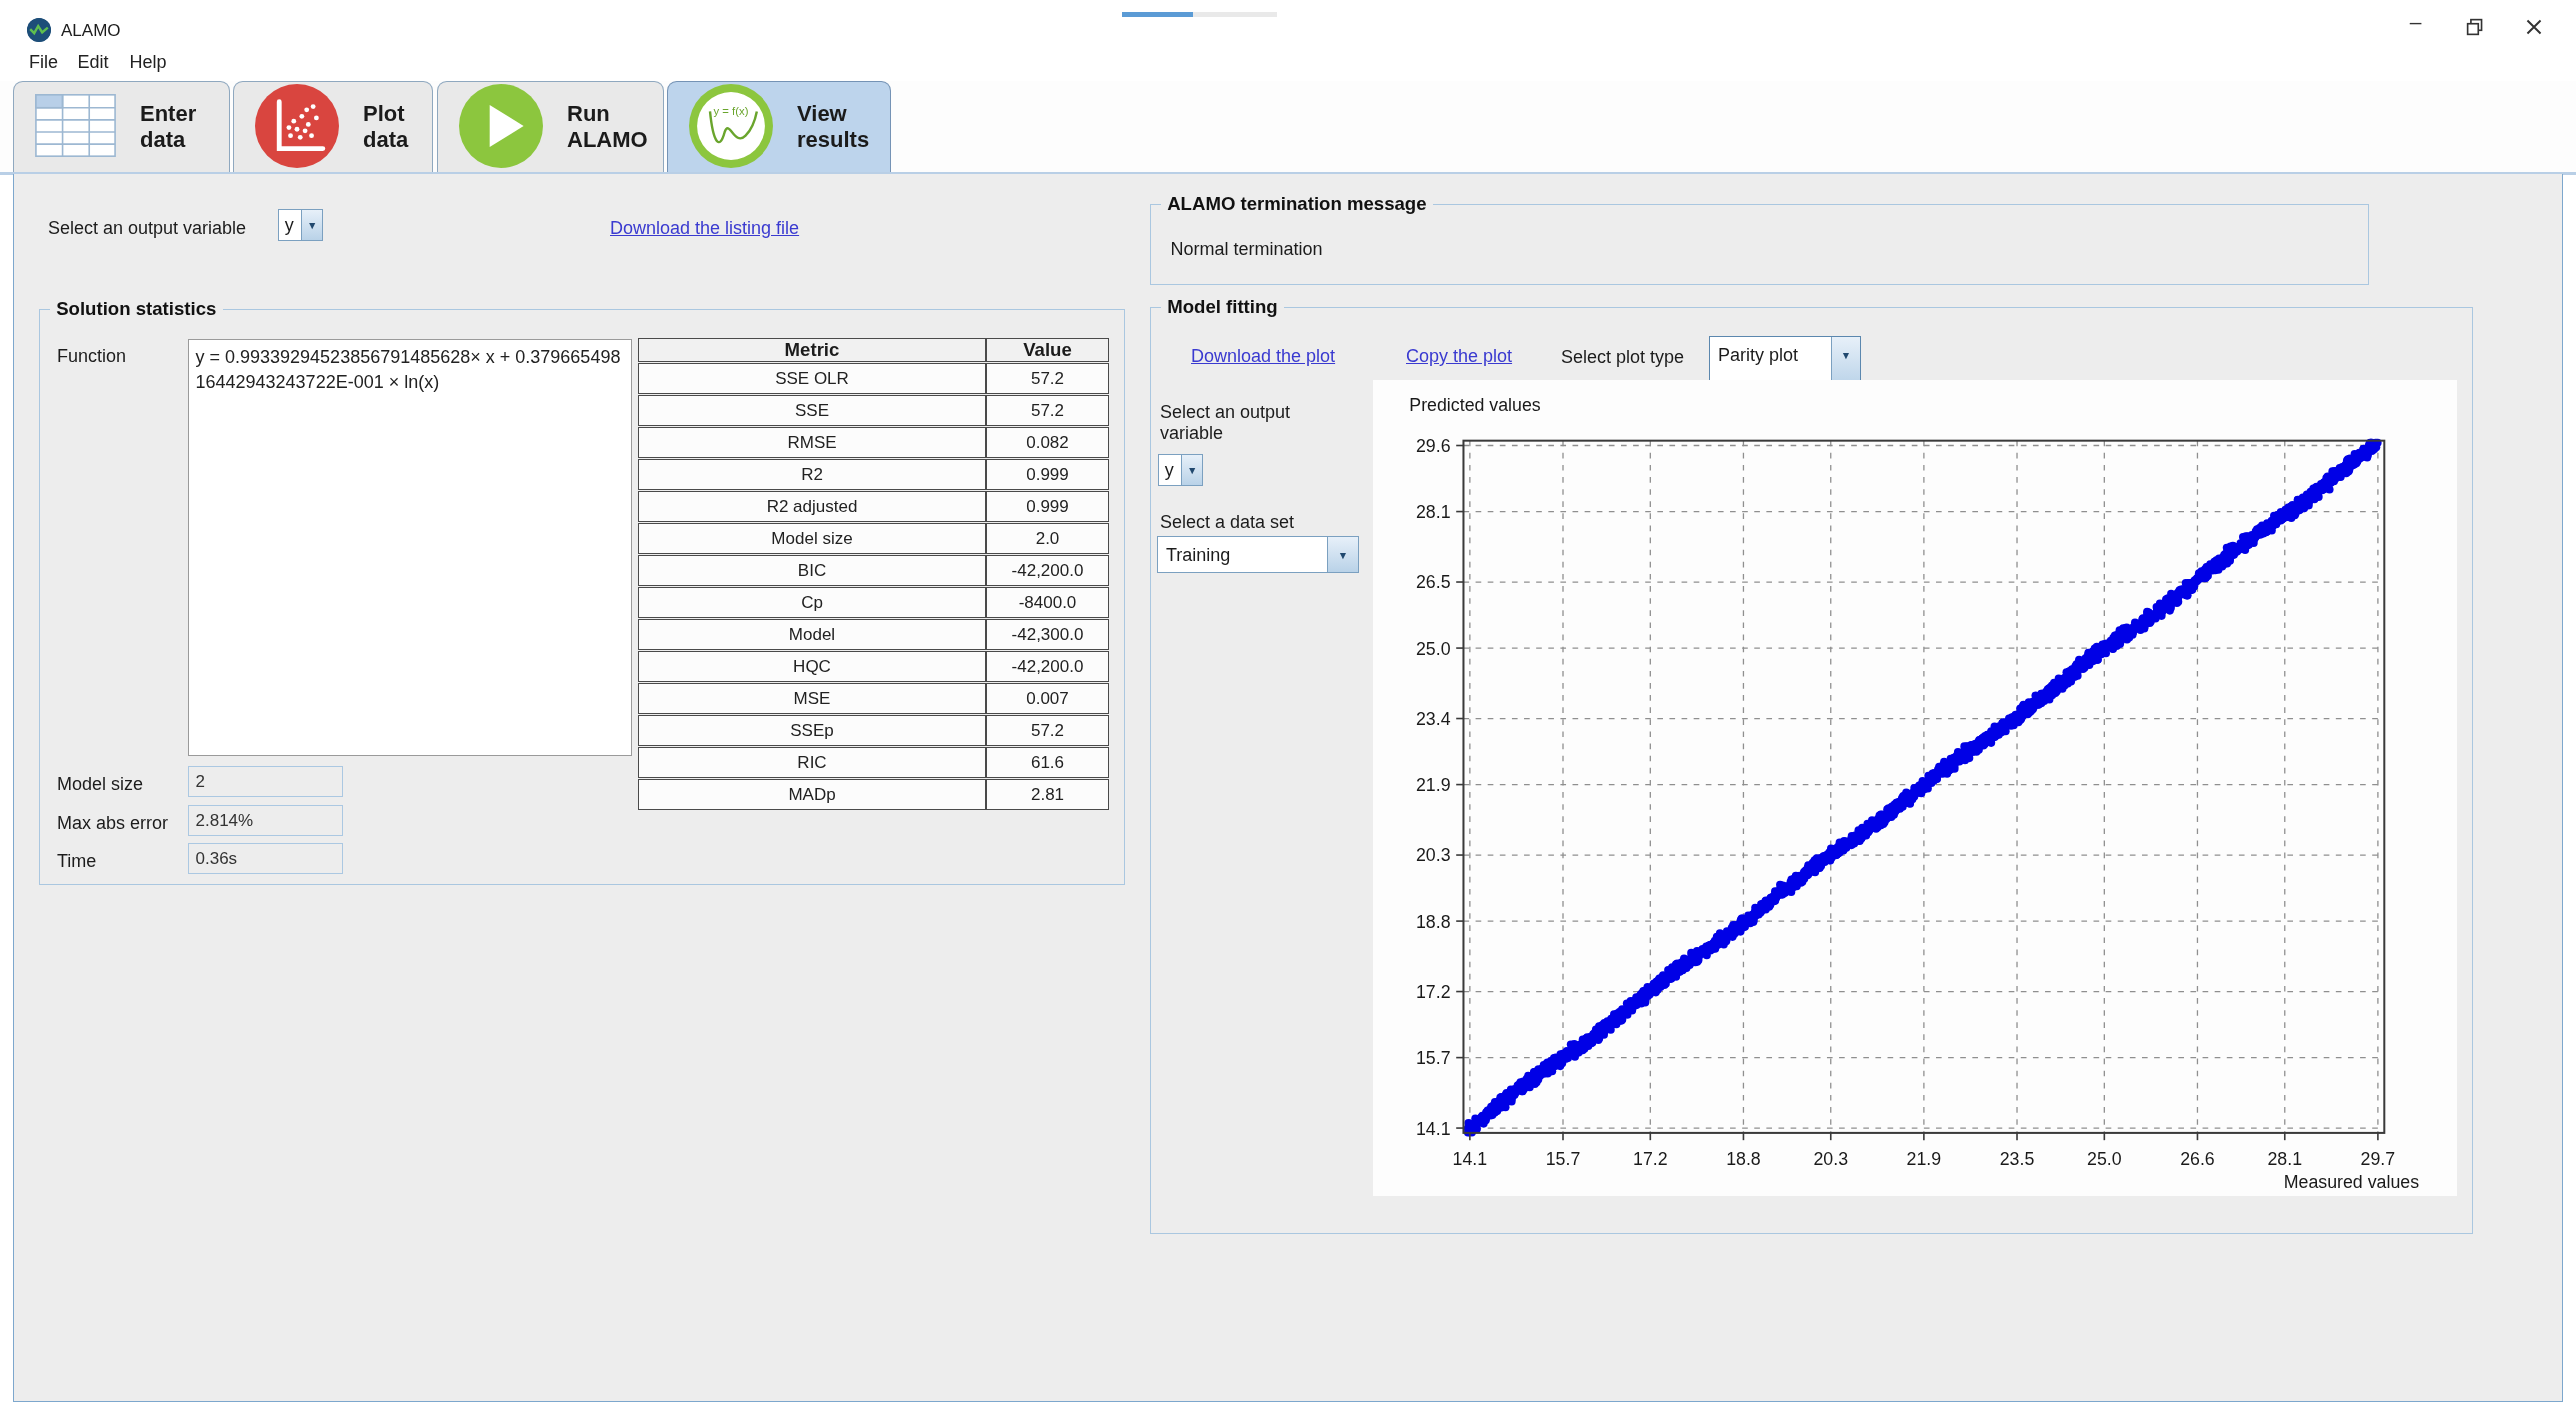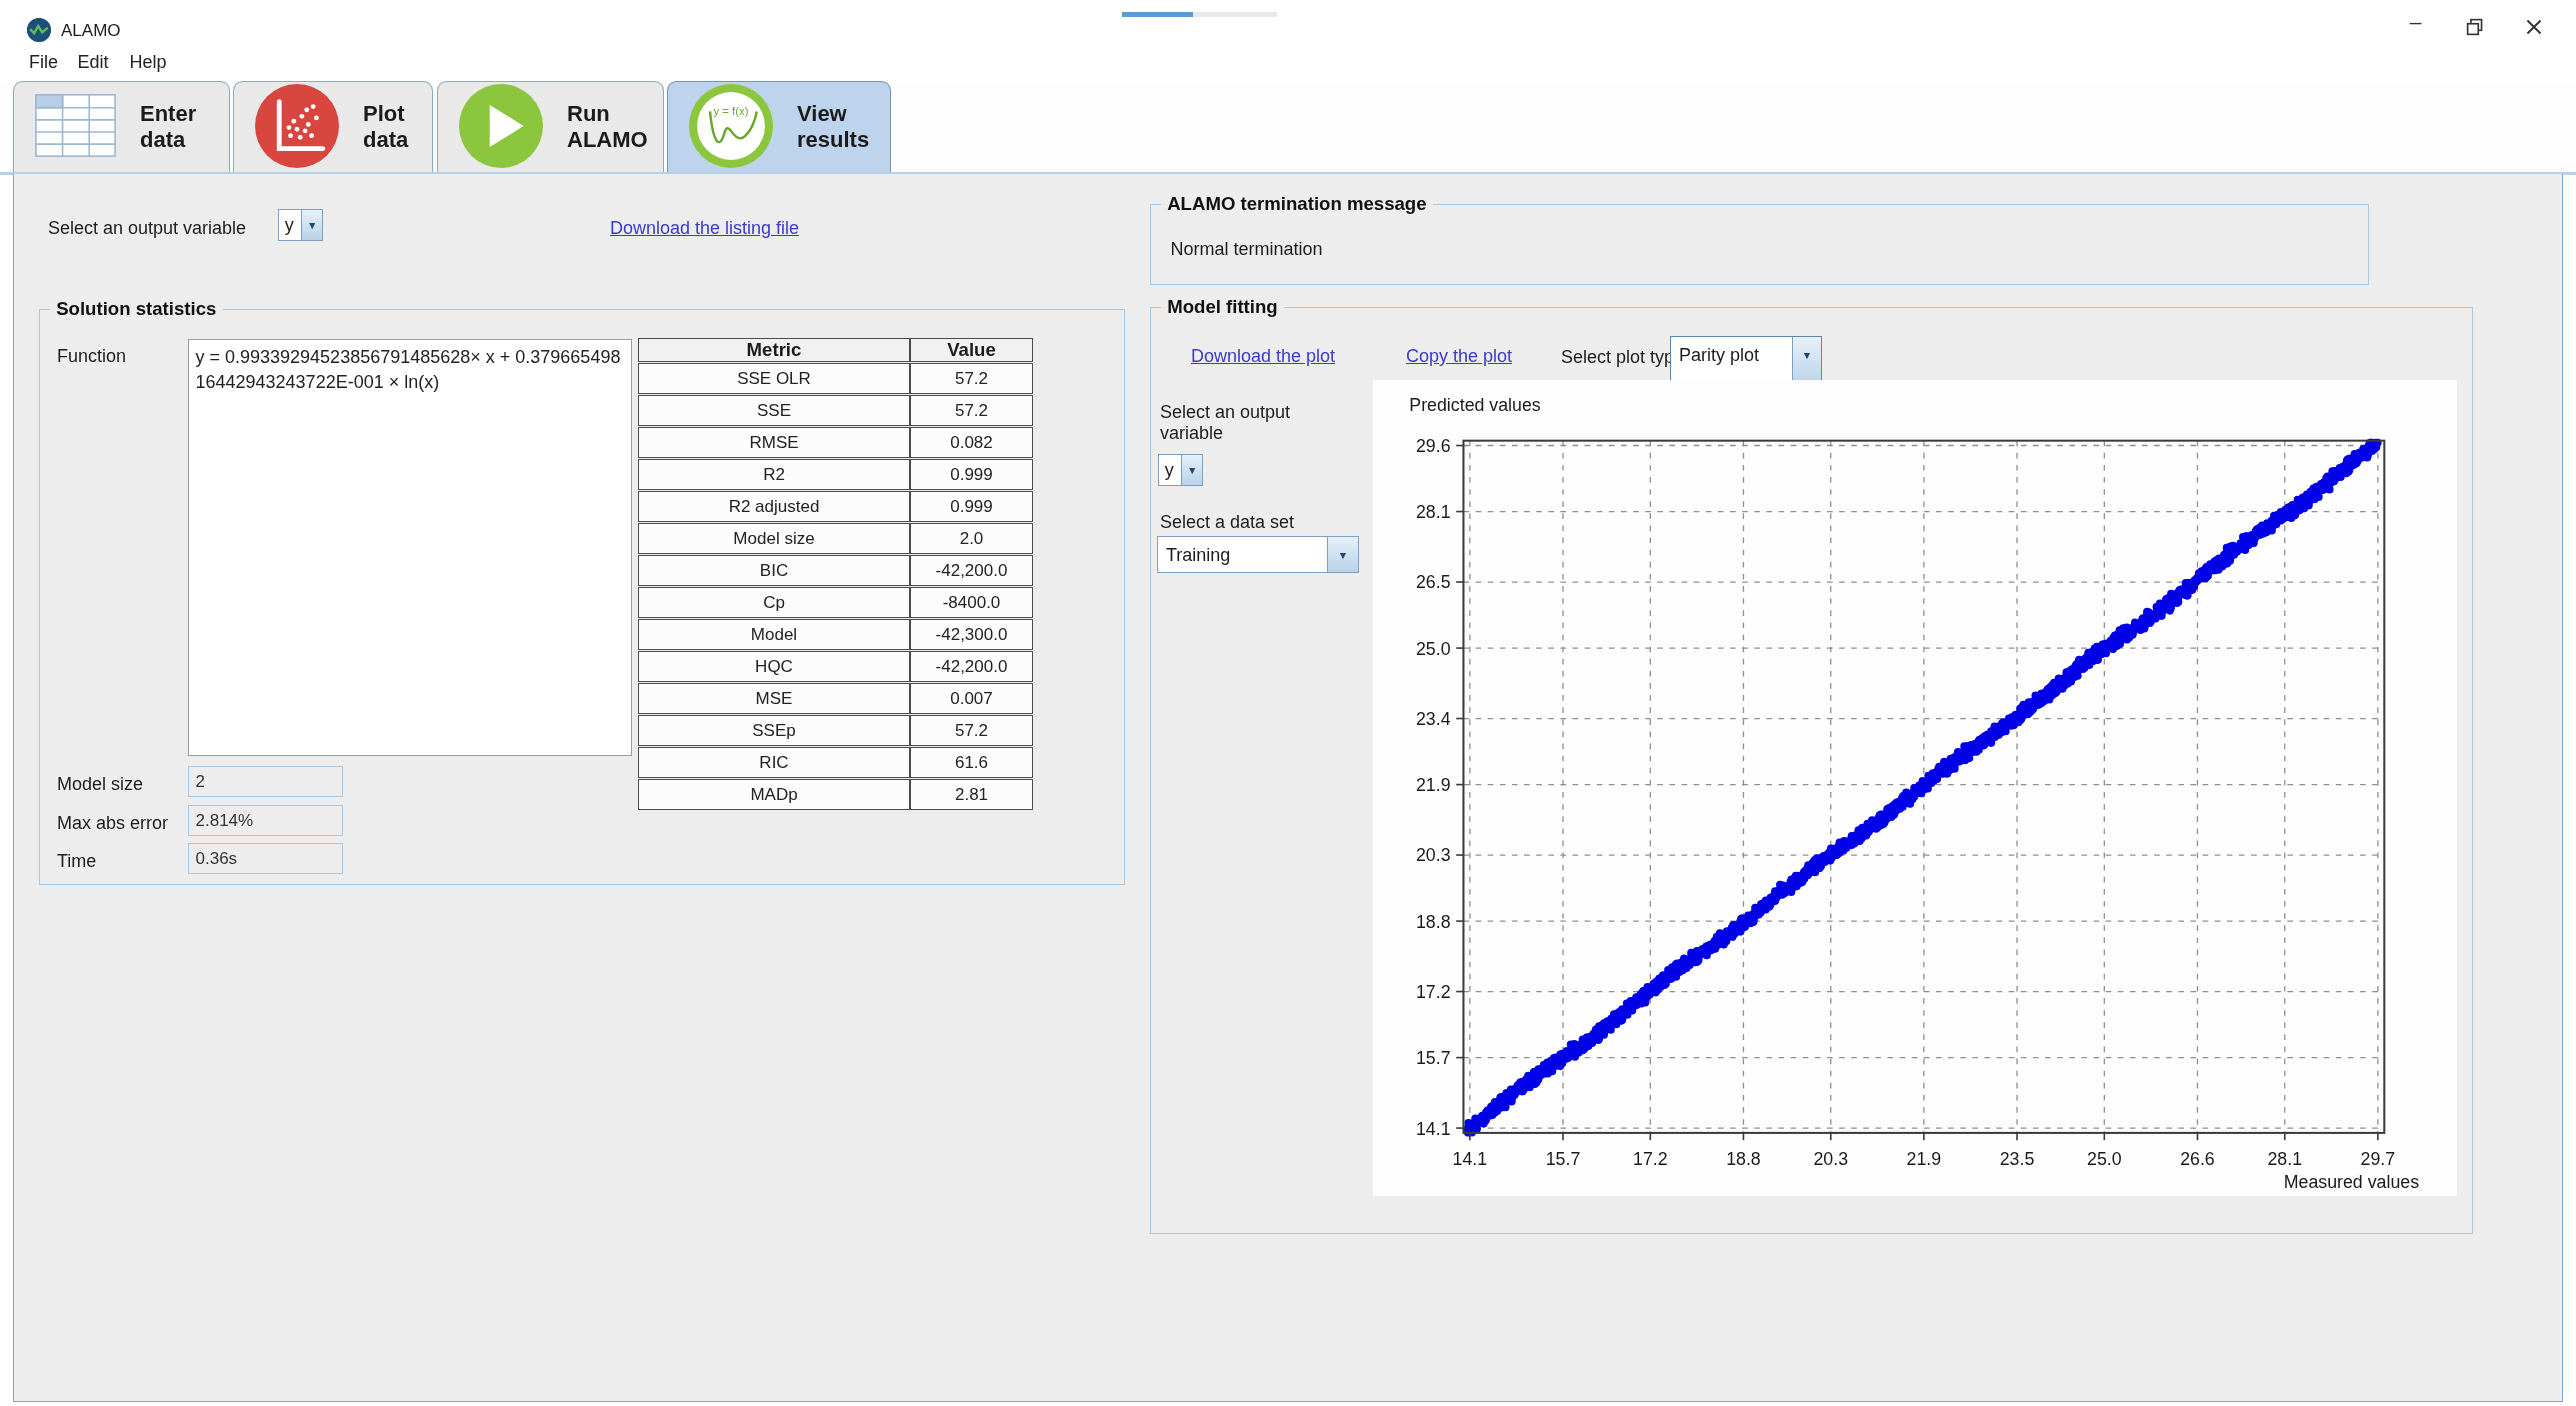--- a/index.html
+++ b/index.html
@@ -60,36 +60,36 @@
   .dd-wide .dd-btn { background:linear-gradient(#e7f0f9,#b9d2e8); border-left:0.8px solid #7ba0c0;
     text-align:center; font-size:10.5px; color:#20486e; }
 
   
   #function-box { left:188px; top:339px; width:444px; height:417px; background:#ffffff;
     border:0.8px solid #9a9a9a; padding:4.8px 6.5px; font-size:18px; line-height:1.42;
     word-break:break-all; color:#222; }
 
   
   #metrics-table { left:638px; top:337px; border-collapse:separate; border-spacing:0 1.6px; }
-  #metrics-table th { width:272px; height:24px; background:#f1f1f1; border:0.8px solid #4a4a4a;
+  #metrics-table th { width:348px; height:24px; background:#f1f1f1; border:0.8px solid #4a4a4a;
     font-size:18.6px; font-weight:bold; text-align:center; }
   #metrics-table th.val-col { width:123px; }
   #metrics-table td { height:31px; background:#fcfcfc; border:0.8px solid #4a4a4a;
     font-size:17px; text-align:center; color:#222; }
 
   .stat-field { background:#ededed; border:0.8px solid #abc8e2; width:155px; height:31px;
     font-size:17px; color:#333; padding-left:6.5px; line-height:29px; }
 
   
   #termination-box { left:1150px; top:204px; width:1219px; height:81px; }
   #model-fitting-box { left:1150px; top:307px; width:1323px; height:927px; }
   #plot-panel { left:1373px; top:380px; width:1084px; height:816px; background:#fdfdfd; }
 
   
-  #plot-type-dd { left:1670px; top:336px; width:152px; height:52px; border:1.6px solid #5b87ae; }
+  #plot-type-dd { left:1709px; top:336px; width:152px; height:52px; border:1.6px solid #5b87ae; }
   #plot-type-dd .dd-val { line-height:37px; }
   #plot-type-dd .dd-btn { width:29px; line-height:37px; }
 
   #dataset-dd { left:1157px; top:536px; width:202px; height:37px; }
   #dataset-dd .dd-val { line-height:36px; }
   #dataset-dd .dd-btn { width:31px; line-height:36px; }
 </style>
 </head>
 <body>
 

